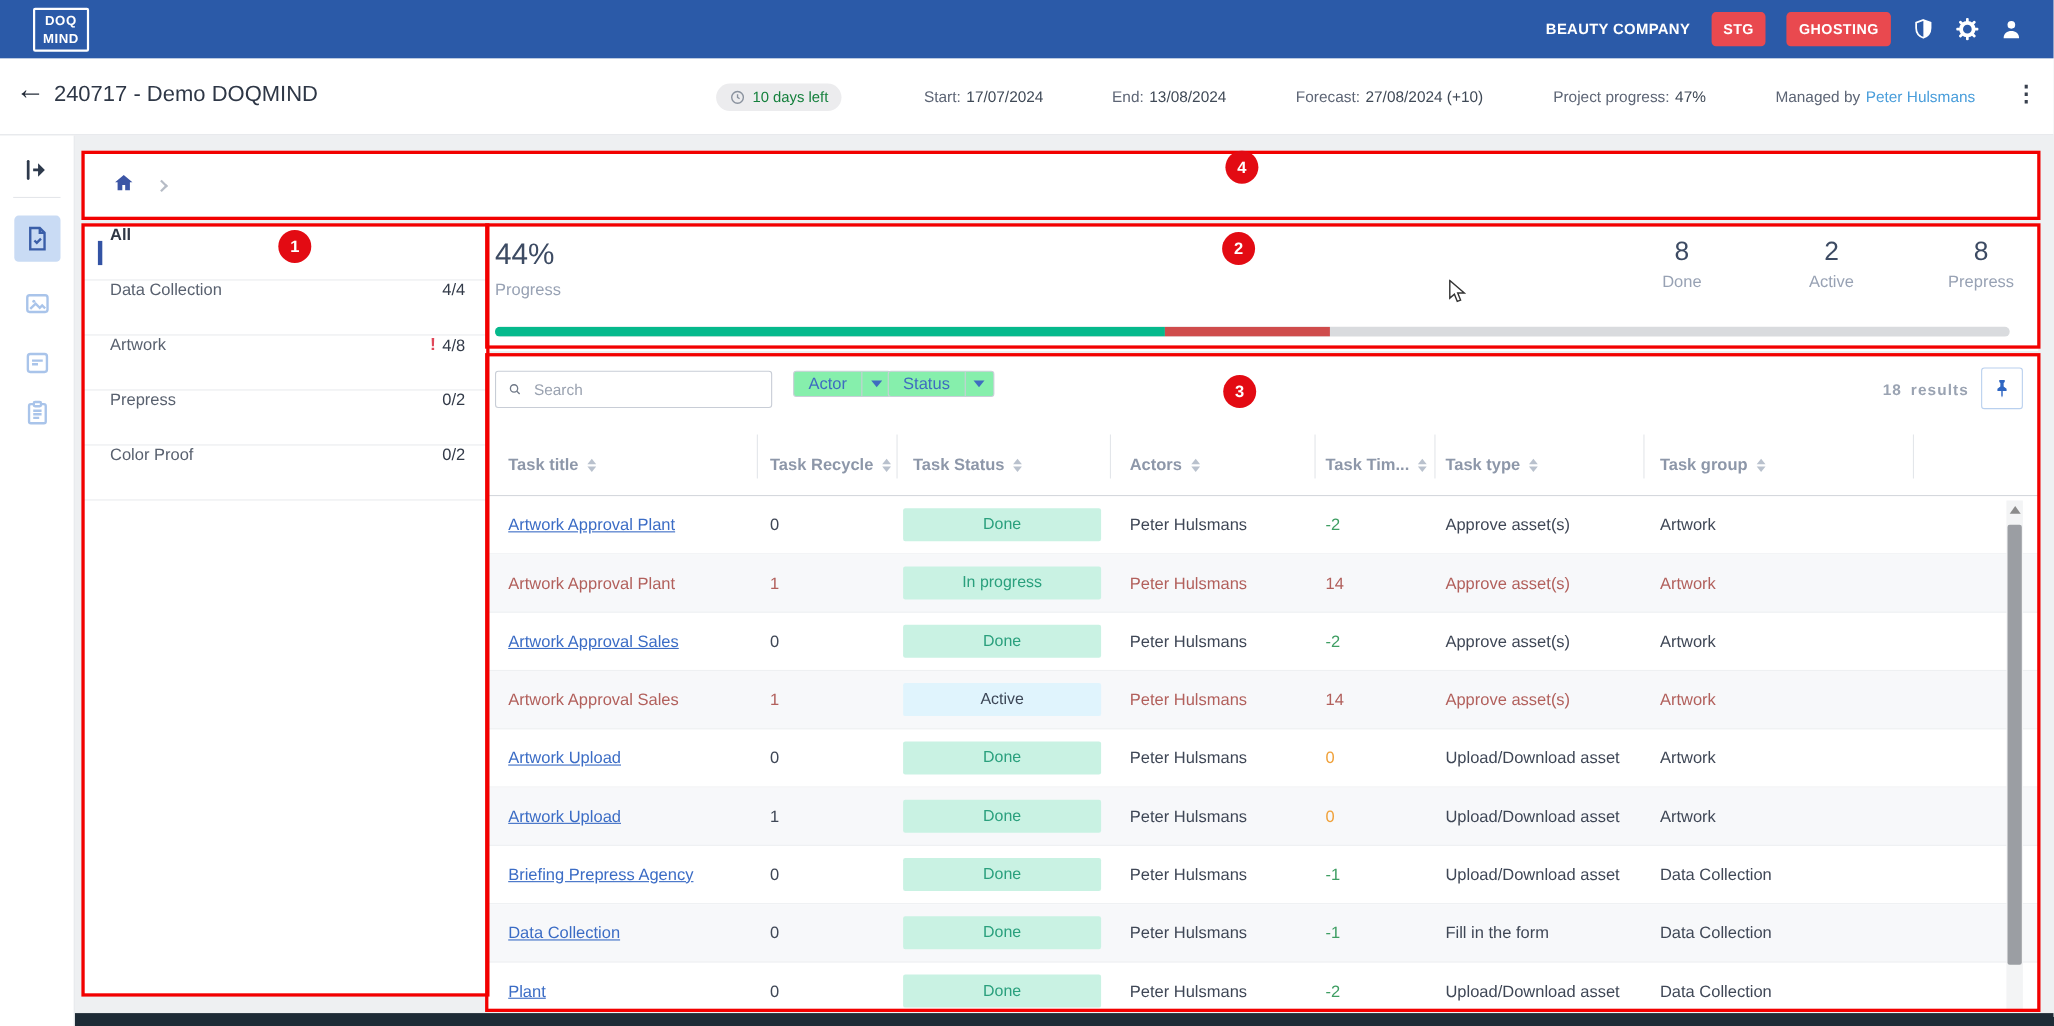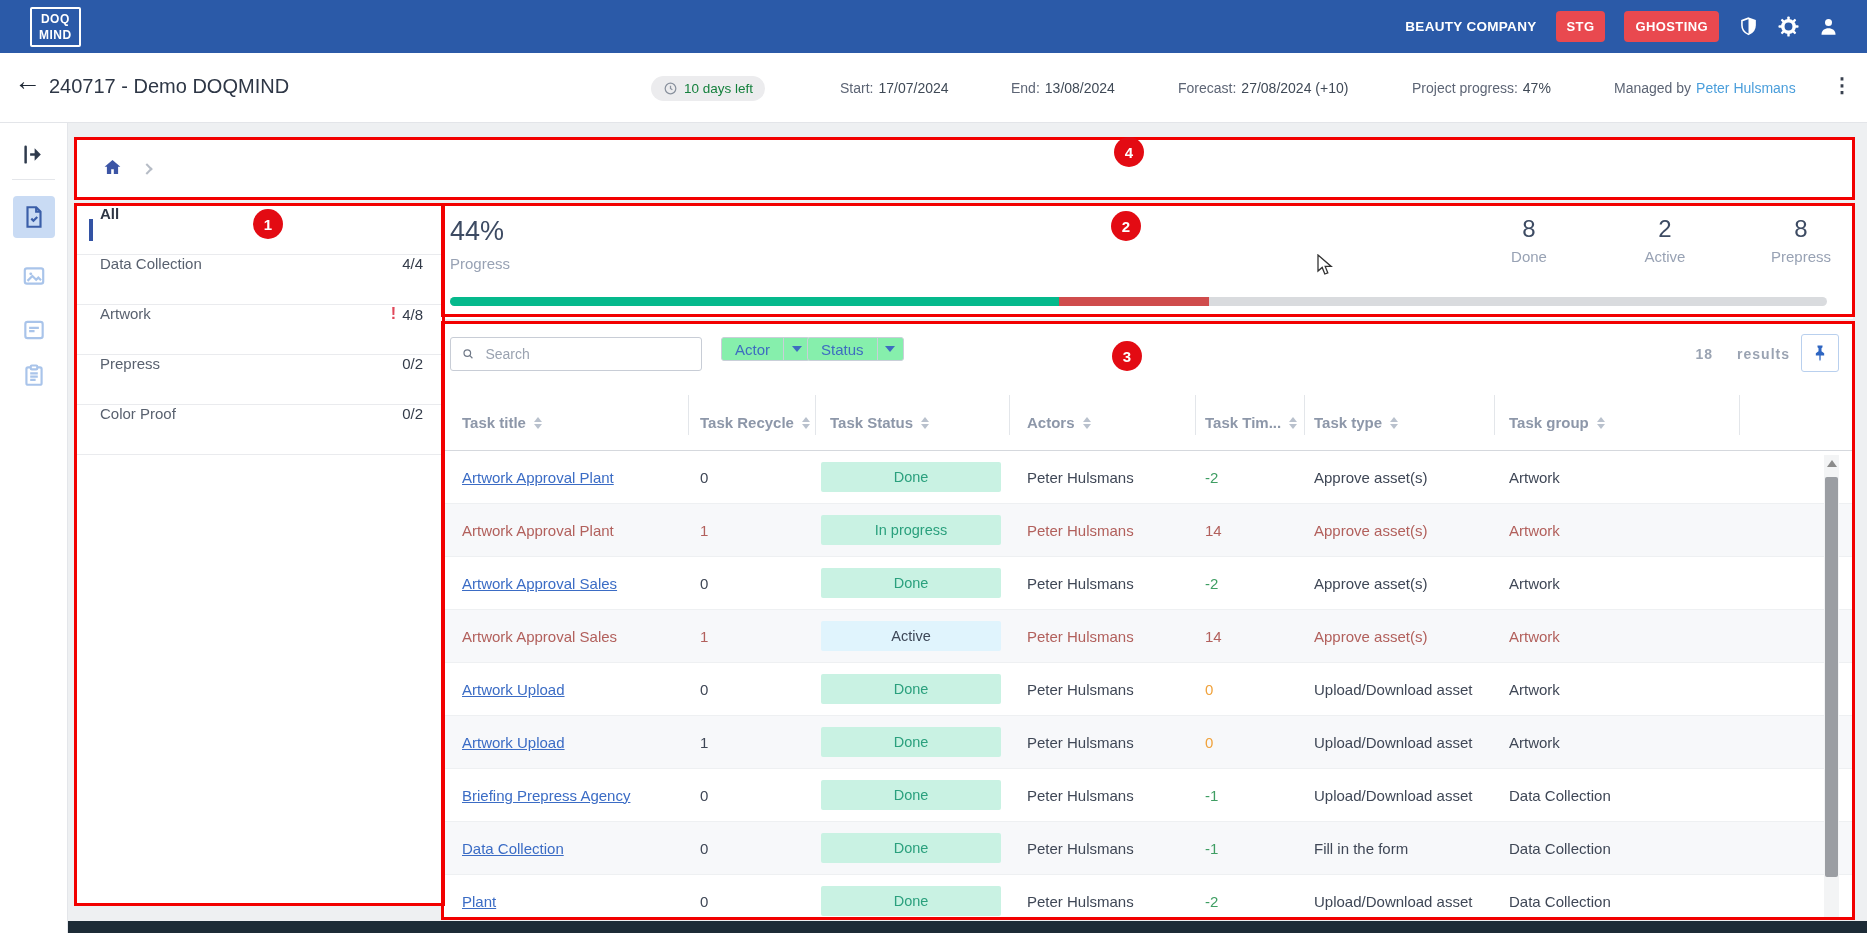--- a/index.html
+++ b/index.html
@@ -77,21 +77,21 @@
   .search-box input { border:none; outline:none; font-size:14px; color:#3f4756; width:100%; font-family:inherit; }
   .search-box input::placeholder { color:#9aa2b0; }
   .split-btn { position:absolute; top:1px; height:24px; display:flex; border:1px solid #c9cfd8;
                border-radius:3px; background:#86efac; color:#3e6cc0; font-size:15px; cursor:pointer; }
   .actor-btn { left:271px; } .status-btn { left:357px; }
   .split-label { padding:0 13px; display:flex; align-items:center; }
   .split-caret { width:26px; border-left:1px solid #c9cfd8; display:flex; align-items:center; justify-content:center; }
   .caret-down { width:0; height:0; border-left:5px solid transparent; border-right:5px solid transparent;
                 border-top:6px solid #3e6cc0; }
   .results { position:absolute; right:49px; top:0; line-height:36px; font-size:14px; font-weight:bold;
-             color:#9aa3b2; letter-spacing:1px; display:flex; gap:24px; }
+             color:#9aa3b2; letter-spacing:1px; display:flex; gap:8px; }
   .pin-btn { position:absolute; right:0; top:-2px; width:38px; height:38px; border:1px solid #b9d0ee;
              border-radius:3px; background:#fff; display:grid; place-items:center; cursor:pointer; }
   .thead { position:absolute; top:73px; left:0; right:0; height:56px; display:grid;
            grid-template-columns:246px 127px 194px 186px 109px 190px 245px 1fr;
            border-bottom:1px solid #d5d8dd; background:#fff; }
   .th { display:flex; align-items:center; font-size:15px; font-weight:bold; color:#8d97a9;
         position:relative; cursor:pointer; }
   .th:not(:last-child)::after { content:""; position:absolute; right:0; top:0; height:40px; width:1px; background:#e3e6ea; }
   .sort { margin-left:8px; display:inline-flex; flex-direction:column; gap:2px; }
   .sort .up   { width:0; height:0; border-left:4px solid transparent; border-right:4px solid transparent; border-bottom:5px solid #b9c1cd; }

